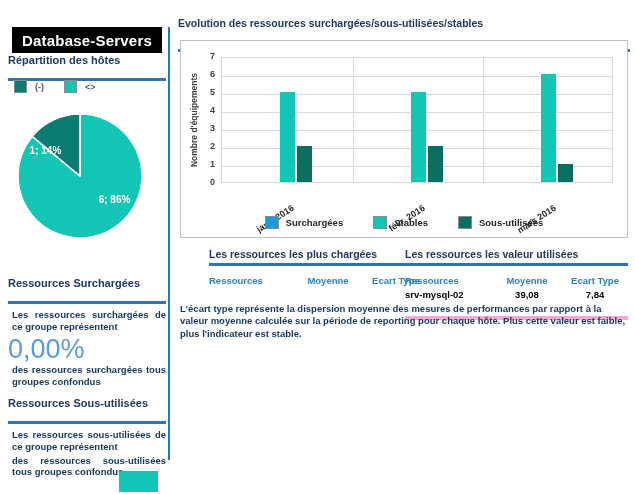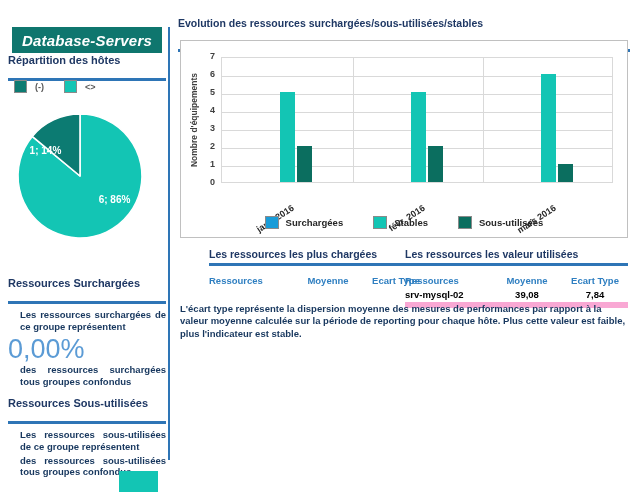--- a/index.html
+++ b/index.html
@@ -2,39 +2,39 @@
 <html><head>
 <meta charset="utf-8">
 <style>
   * { margin:0; padding:0; box-sizing:border-box; }
   html,body { background:#fff; }
   body { font-family:"Liberation Sans", sans-serif; }
   #page { position:relative; width:635px; height:494px; background:#fff; overflow:hidden; }
 
   
   .title-box { position:absolute; left:12px; top:27px; width:150px; height:26px;
-    background:#0f766e; color:#fff; font-size:15px; font-weight:bold;
-    display:flex; align-items:center; justify-content:center; letter-spacing:.2px;font-style:italic; }
+    background:#000000; color:#fff; font-size:15px; font-weight:bold;
+    display:flex; align-items:center; justify-content:center; letter-spacing:.2px; }
   .sec-head { font-size:11px; font-weight:bold; color:#1F3864;
     padding-bottom:12px; border-bottom:3px solid #2E75B6; }
   .hosts-head { position:absolute; left:8px; top:54px; width:158px; }
   .hosts-legend { position:absolute; left:14px; top:80px; display:flex; gap:20px; align-items:center; }
   .hl-item { display:flex; align-items:center; gap:8px; }
   .swatch { width:13px; height:13px; border:1px solid #8a8a8a; }
   .hl-label { font-size:9px; font-weight:bold; color:#595959; }
 
   .pie-wrap { position:absolute; left:8px; top:104px; width:144px; height:144px; }
   .pie-label { position:absolute; transform:translate(-50%,-50%); color:#fff;
     font-size:10px; font-weight:bold; white-space:nowrap; }
   .pie-label.minor { left:26%; top:32%; }
   .pie-label.major { left:74%; top:66%; }
 
   .stats { position:absolute; left:8px; top:277px; width:158px; }
   .stats p { font-size:9.5px; font-weight:bold; color:#17375E; text-align:justify;
-    line-height:1.25; margin:5px 0 2px 12px; }
+    line-height:1.25; margin:5px 0 2px 4px; }
   .big-num { font-size:27px; font-weight:normal; color:#5B9BD5; line-height:1.05; margin-top:2px; }
   .stats .sec-head { margin-top:9px; }
 
   .vsep { position:absolute; left:168px; top:27px; width:2px; height:433px; background:#2E75B6; }
   .footer-block { position:absolute; left:119px; top:471px; width:39px; height:21px; background:#13C5B4; }
 
   
   .chart-title { position:absolute; left:178px; top:17px; width:452px;
     font-size:10.5px; font-weight:bold; color:#1F3864;
     padding-bottom:20px; border-bottom:3px solid #2E75B6; }
@@ -60,21 +60,21 @@
   .tblock { position:absolute; top:248px; }
   .tblock.left { left:180px; width:220px;margin-left:29px; }
   .tblock.right { left:405px; width:223px; }
   .t-title { font-size:10.5px; font-weight:bold; color:#1F3864;
     padding-bottom:3px; border-bottom:3px solid #2E75B6; white-space:nowrap; }
   .t-cols, .t-row { display:grid; grid-template-columns:1fr 62px 66px; column-gap:4px; }
   .t-cols { margin-top:9px; }
   .t-cols span { font-size:9.5px; font-weight:bold; color:#2F7FC1; }
   .t-cols span:nth-child(2), .t-cols span:nth-child(3) { text-align:center; }
   .t-rows { margin-top:3px; }
-  .t-rows.has-rows { border-bottom:6px solid #f9a8d4; padding-bottom:2px; }
+  .t-rows.has-rows { border-bottom:4px solid #f9a8d4; padding-bottom:16px; }
   .t-row span { font-size:9.5px; font-weight:bold; color:#000; }
   .t-row span:nth-child(2), .t-row span:nth-child(3) { text-align:center; }
 
   .footnote { position:absolute; left:180px; top:303px; width:448px;
     font-size:9.5px; font-weight:bold; color:#17375E; line-height:1.3; }
 </style>
 </head>
 <body>
 
 <div id="page">

